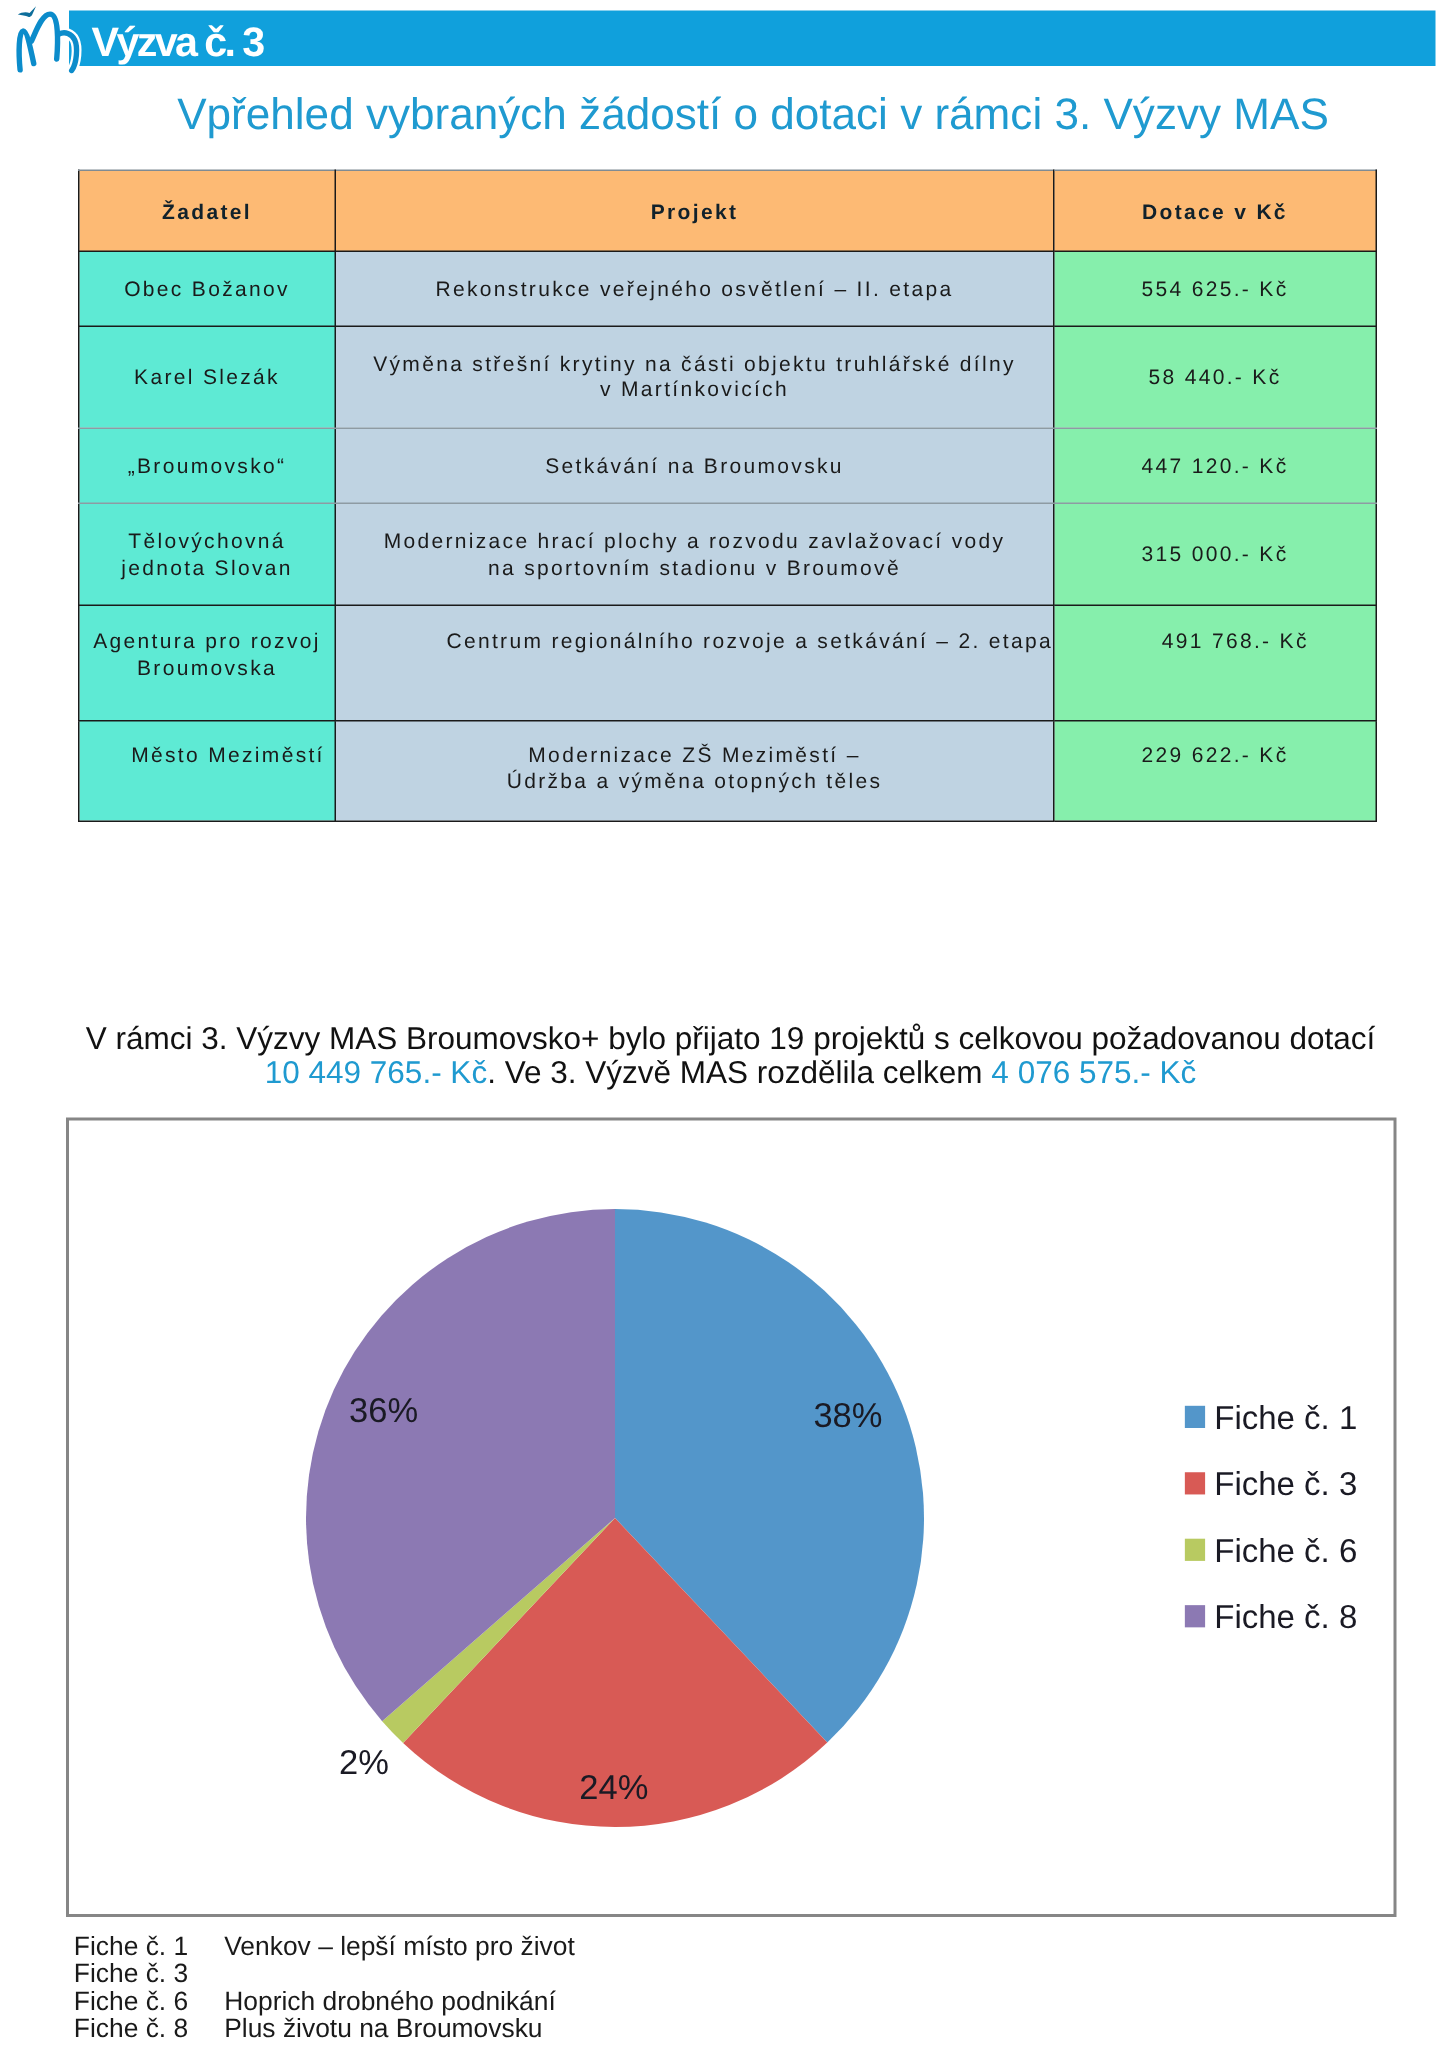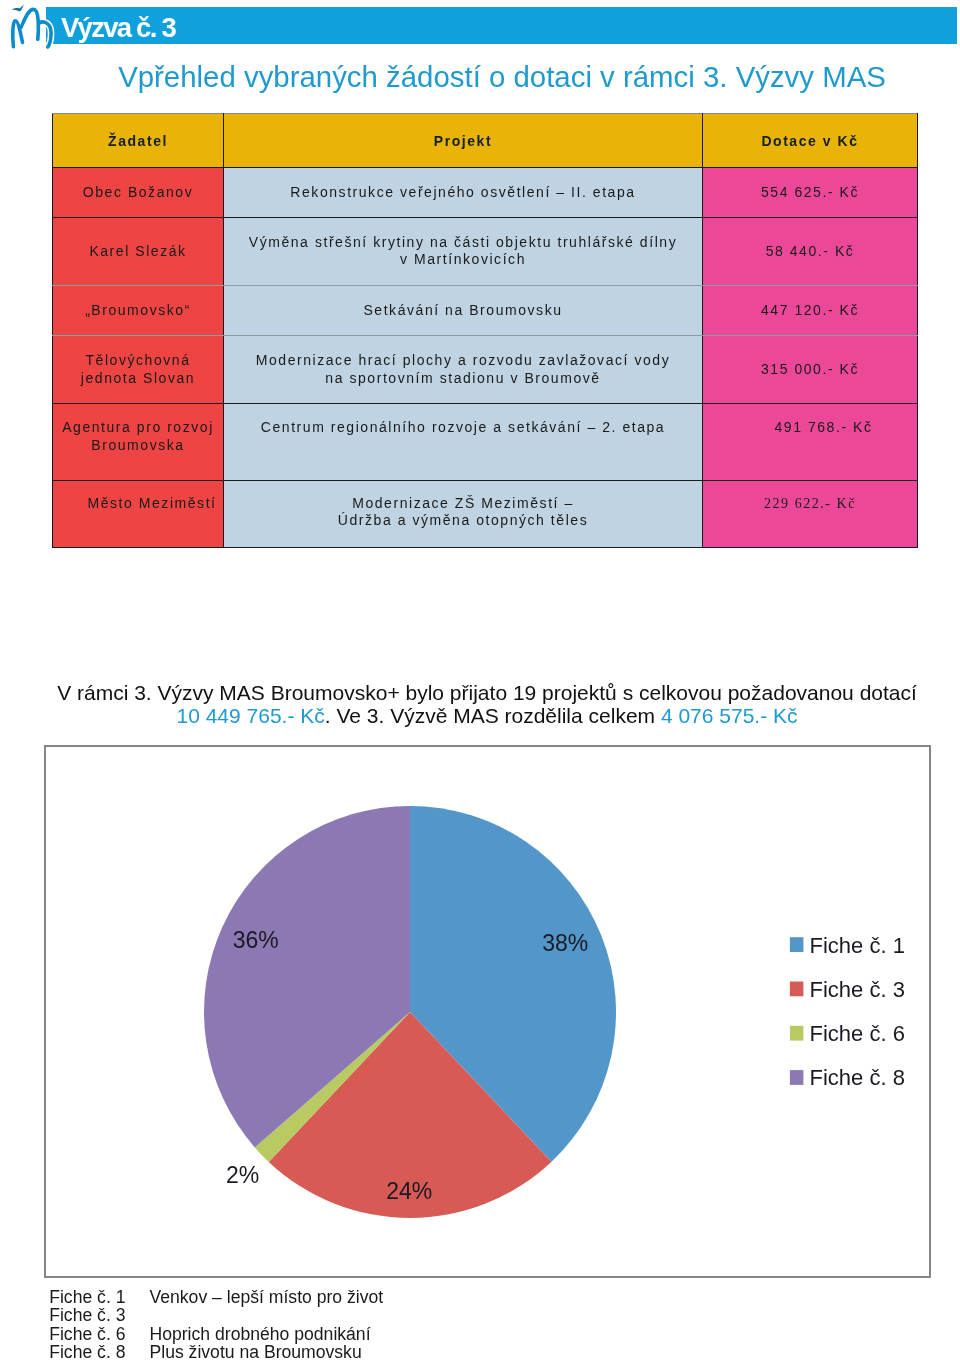--- a/index.html
+++ b/index.html
@@ -12,24 +12,24 @@
   .hdr-text{position:absolute;left:61px;top:12px;font-size:27.5px;font-weight:700;color:#ffffff;letter-spacing:-1.75px;}
   .logo{position:absolute;left:4px;top:2px;width:56px;height:50px;}
 
   .title{position:absolute;left:22px;top:60px;width:960px;text-align:center;font-size:29.4px;color:#1F9AD0;}
 
   
   .tbl{position:absolute;left:52px;top:113px;width:866px;border-collapse:collapse;table-layout:fixed;}
   .tbl td,.tbl th{border:1.5px solid #1a1a1a;padding:0;}
   .tbl tr.light td{border-bottom-color:#8E9BA3;}
   .tbl thead th{border-top-color:#808b93;}
-  .thead th{background:#eab308;color:#11212B;font-size:14px;font-weight:700;letter-spacing:1.55px;height:53px;text-align:center;}
-  .tbl td{font-size:14px;color:#1a1a1a;text-align:center;letter-spacing:1.55px;line-height:17.5px;background:#ef4444;}
+  .thead th{background:#fdba74;color:#11212B;font-size:14px;font-weight:700;letter-spacing:1.55px;height:53px;text-align:center;}
+  .tbl td{font-size:14px;color:#1a1a1a;text-align:center;letter-spacing:1.55px;line-height:17.5px;background:#5eead4;}
   .tbl td.c2{background:#BFD3E2;}
-  .tbl td.c3{background:#ec4899;}
+  .tbl td.c3{background:#86efac;}
   .c1{width:170px;}
   .c2{width:478px;}
   .c3{width:214px;}
 
   
   .summary{position:absolute;left:7px;top:681px;width:960px;text-align:center;font-size:21px;color:#111;line-height:23.2px;}
   .summary .hl{color:#1F9AD0;}
 
   
   .chartbox{position:absolute;left:44px;top:745px;width:887px;height:533px;border:2px solid #868686;background:#fff;box-sizing:border-box;}
@@ -119,34 +119,34 @@
           </td>
           <td class="c3">
             <div>315 000.- Kč</div>
           </td>
         </tr>
         <tr style="height: 76.6px;">
           <td class="c1" style="vertical-align: top;">
             <div style="padding-top: 15px; text-align: center;">Agentura pro rozvoj<br>Broumovska</div>
           </td>
           <td class="c2" style="vertical-align: top;">
-            <div style="padding-top: 15px;">Centrum regionálního rozvoje a setkávání – 2. etapa</div>
+            <div style="padding-top: 15px; text-align: right;">Centrum regionálního rozvoje a setkávání – 2. etapa</div>
           </td>
           <td class="c3" style="vertical-align: top; padding-left: 27px;">
             <div style="padding-top: 15px;">491 768.- Kč</div>
           </td>
         </tr>
         <tr style="height: 67.3px;">
           <td class="c1" style="vertical-align: top;">
             <div style="padding-top: 14px; padding-left: 28px;">Město Meziměstí</div>
           </td>
           <td class="c2" style="vertical-align: top;">
             <div style="padding-top: 14px;">Modernizace ZŠ Meziměstí –<br>Údržba a výměna otopných těles</div>
           </td>
-          <td class="c3" style="vertical-align: top; font-family: Liberation Serif, serif;">
+          <td class="c3" style="vertical-align: top;">
             <div style="padding-top: 14px;">229 622.- Kč</div>
           </td>
         </tr>
       </tbody>
   </table>
 
   <div class="summary">
       <div>V rámci 3. Výzvy MAS Broumovsko+ bylo přijato 19 projektů s celkovou požadovanou dotací</div>
       <div><span class="hl">10 449 765.- Kč</span><span>. Ve 3. Výzvě MAS rozdělila celkem </span><span class="hl">4 076 575.- Kč</span></div>
     </div>

